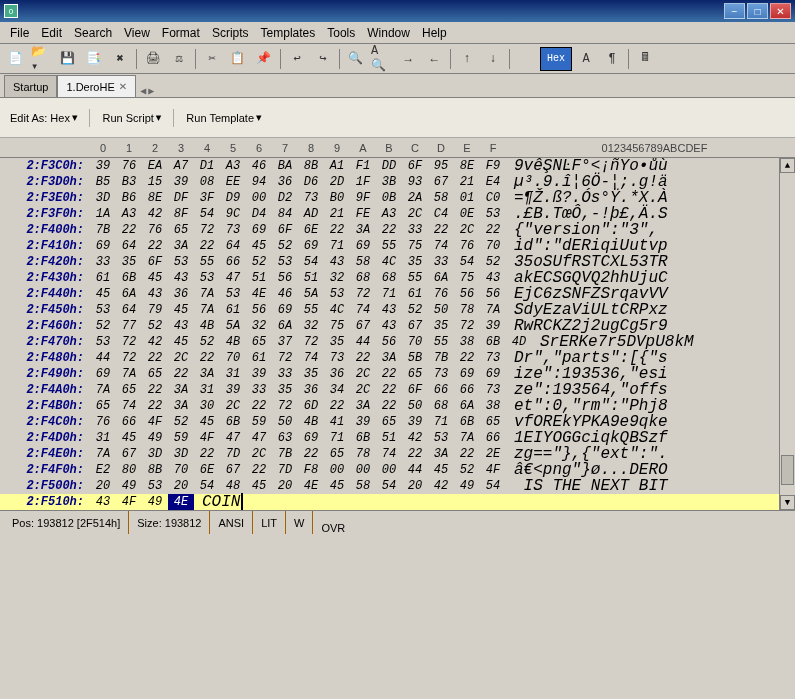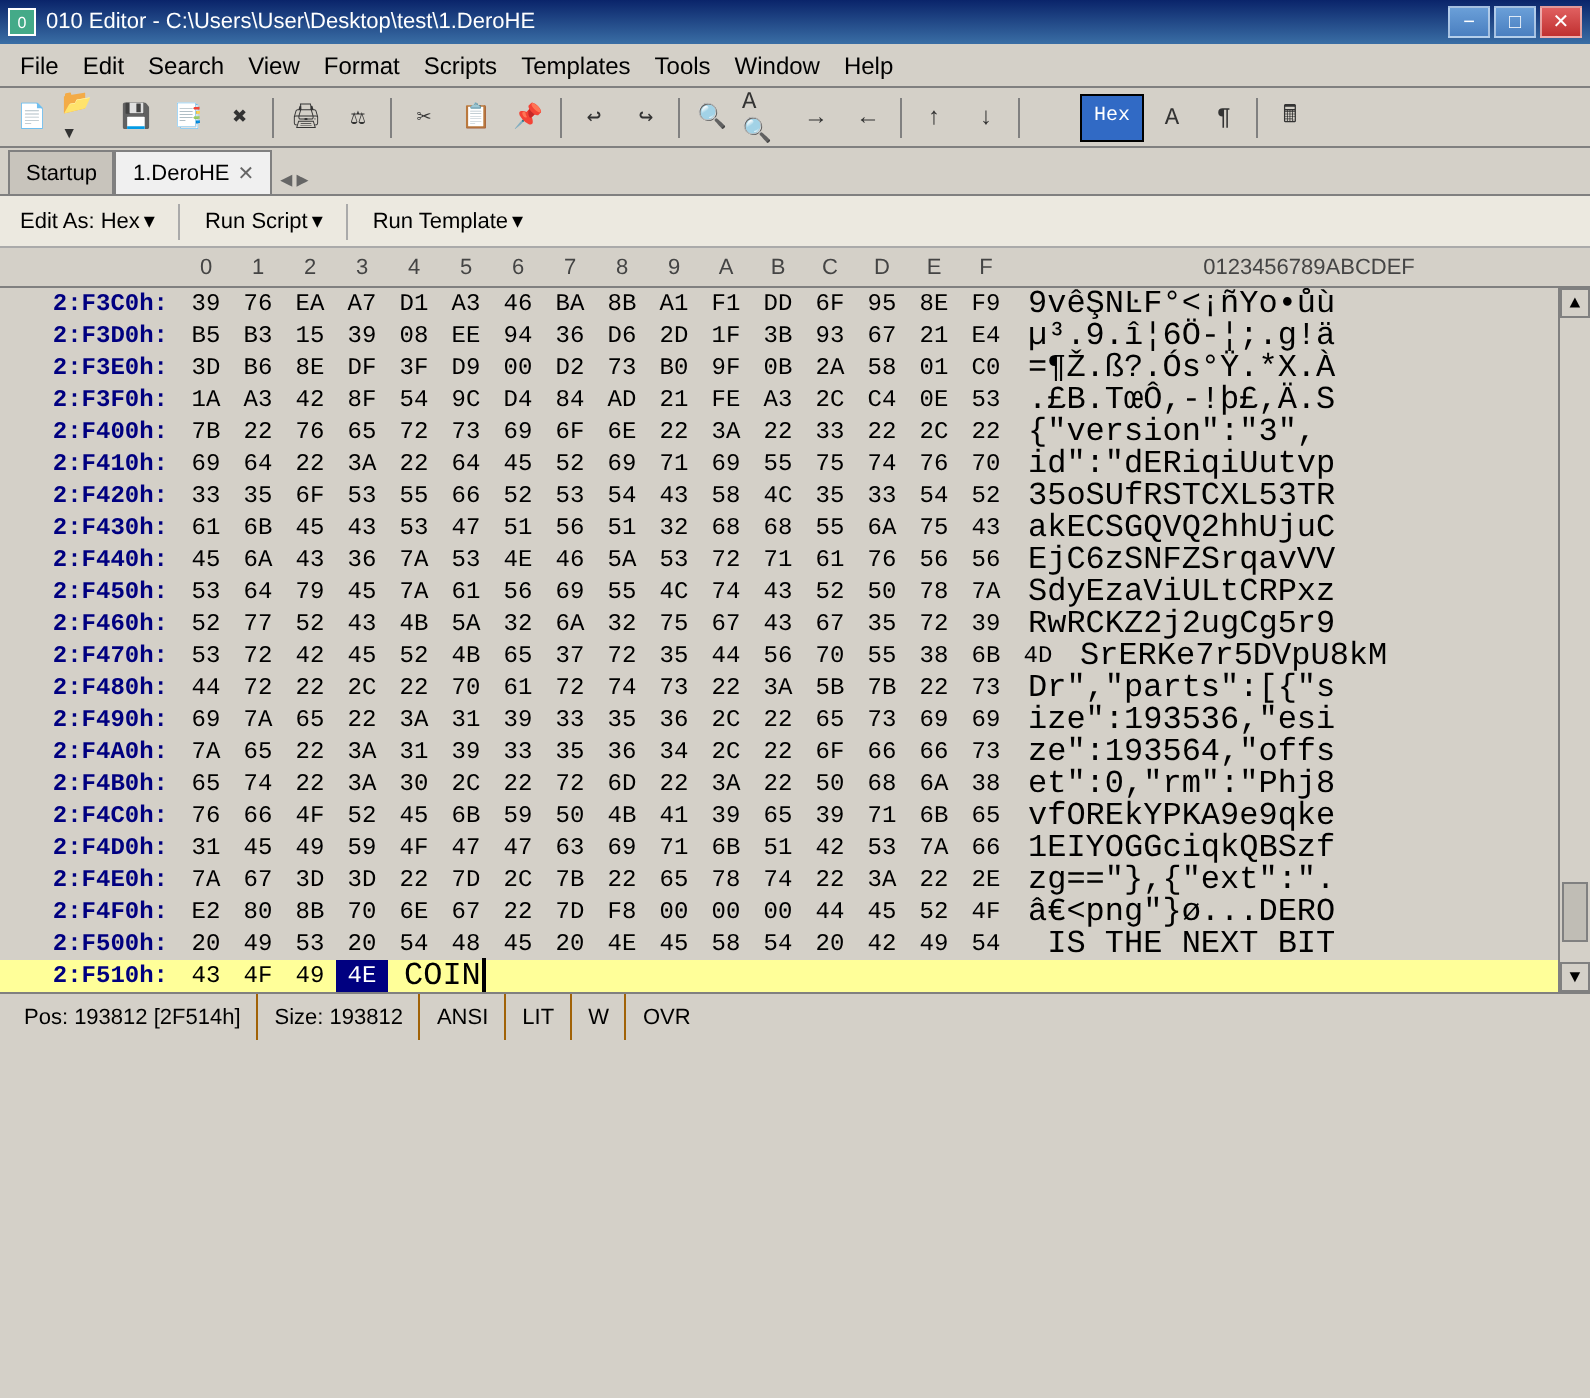--- a/index.html
+++ b/index.html
@@ -83,21 +83,21 @@
       cursor: pointer;
       gap: 4px;
       justify-content: flex-end;
     }
     .tab.active { background: #f0f0f0; }
     .tab-close { font-size: 10px; color: #666; cursor: pointer; }
 
     
     .edit-toolbar {
       background: #ece9e0;
-      height: 26px;
+      height: 40px;
       display: flex;
       align-items: center;
       padding: 0 6px;
       border-bottom: 1px solid #aaa;
       font-family: Arial, sans-serif;
       font-size: 11px;
       gap: 4px;
     }
     .edit-dropdown {
       display: flex; align-items: center; gap: 2px;
@@ -154,20 +154,21 @@
 
     
     .scroll-area {
       display: flex;
       flex: 1;
       overflow: hidden;
     }
     .main-content {
       flex: 1;
       overflow: hidden;
+      font-style: italic;
     }
     .scrollbar-v {
       width: 16px;
       background: #d4d0c8;
       border-left: 1px solid #808080;
       display: flex;
       flex-direction: column;
       align-items: center;
     }
     .scroll-arrow { width: 15px; height: 15px; background: #d4d0c8; border: 1px solid #808080; display: flex; align-items: center; justify-content: center; font-size: 9px; cursor: pointer; }
@@ -184,32 +185,31 @@
       font-size: 11px;
       padding: 0 4px;
     }
     .status-section {
       padding: 0 8px;
       border-right: 1px solid #a16207;
       height: 100%;
       display: flex;
       align-items: center;
     }
-    .status-section:last-child { border-right: none; }
+    .status-section:last-child { border-right: none; align-items: flex-end; }
 
     
     .last-row { background: #ffff99; }
   </style>
 </head>
 <body>
 
 <div class="title-bar">
   <div class="title-bar-text">
     <div class="title-bar-icon">0</div>
-    <span>010 Editor - C:\Users\User\Desktop\test\1.DeroHE</span>
   </div>
   <div class="title-bar-buttons">
     <div class="title-btn">−</div>
     <div class="title-btn">□</div>
     <div class="title-btn close">✕</div>
   </div>
 </div>
 
 <div class="menu-bar">
   <span class="menu-item">File</span>

